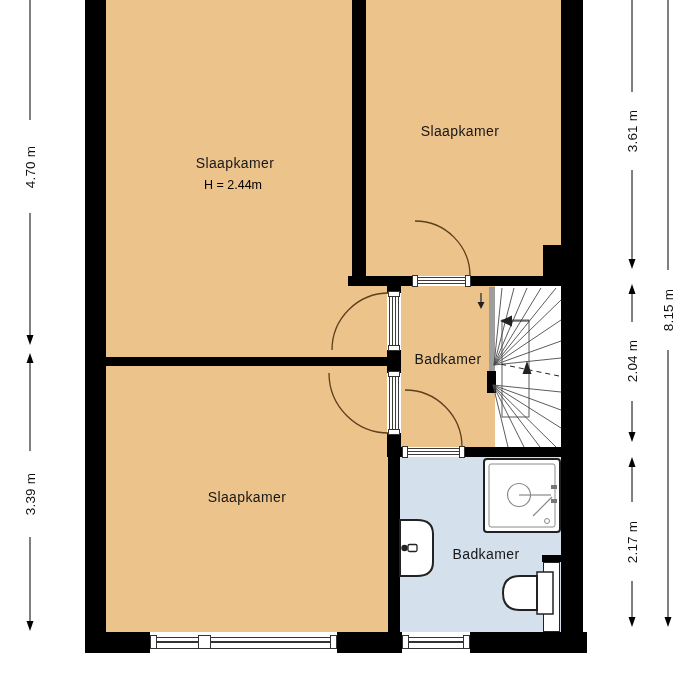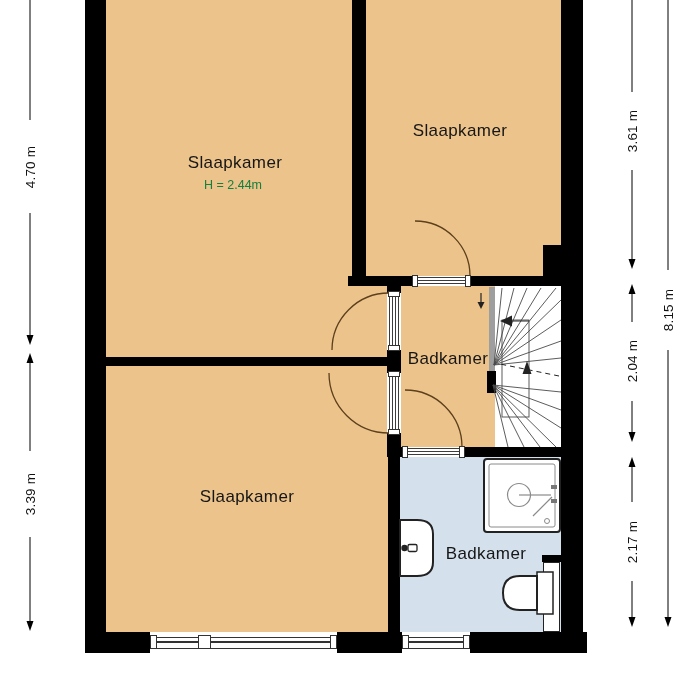--- a/index.html
+++ b/index.html
@@ -5,24 +5,24 @@
   html,body{margin:0;padding:0;}
   body{
     width:700px;height:700px;position:relative;overflow:hidden;
     background:#ffffff;font-family:"Liberation Sans",sans-serif;color:#111;
   }
   .abs{position:absolute;}
   .floor-tan{position:absolute;background:#ECC38A;}
   .floor-blue{position:absolute;background:#D4E1ED;}
   .wall{position:absolute;background:#000;}
   .white{position:absolute;background:#fff;}
-  .rlabel{position:absolute;transform:translate(-50%,-50%);font-size:17px;
+  .rlabel{position:absolute;transform:translate(-50%,-50%);font-size:14px;
           letter-spacing:0.4px;white-space:nowrap;color:#161616;}
   .rsub{position:absolute;transform:translate(-50%,-50%);font-size:12.5px;
-        white-space:nowrap;color:#15803d;text-align:right;}
+        white-space:nowrap;color:#000000;text-align:right;}
   .vdim{position:absolute;transform:translate(-50%,-50%) rotate(-90deg);
         font-size:13.5px;white-space:nowrap;letter-spacing:0.2px;color:#111;}
   .hdim{position:absolute;transform:translate(-50%,0);font-size:13.5px;
         white-space:nowrap;color:#111;}
   .leaf-h{position:absolute;background:#fff;
     background-image:repeating-linear-gradient(180deg,#3c3c3c 0 1px,transparent 1px 3px);}
   .leaf-v{position:absolute;background:#fff;
     background-image:repeating-linear-gradient(90deg,#3c3c3c 0 1px,transparent 1px 3px);}
   .winband{position:absolute;background:#fff;border-top:1px solid #333;border-bottom:1px solid #333;
     background-image:linear-gradient(180deg,transparent 0 3px,#333 3px 5px,transparent 5px);}

